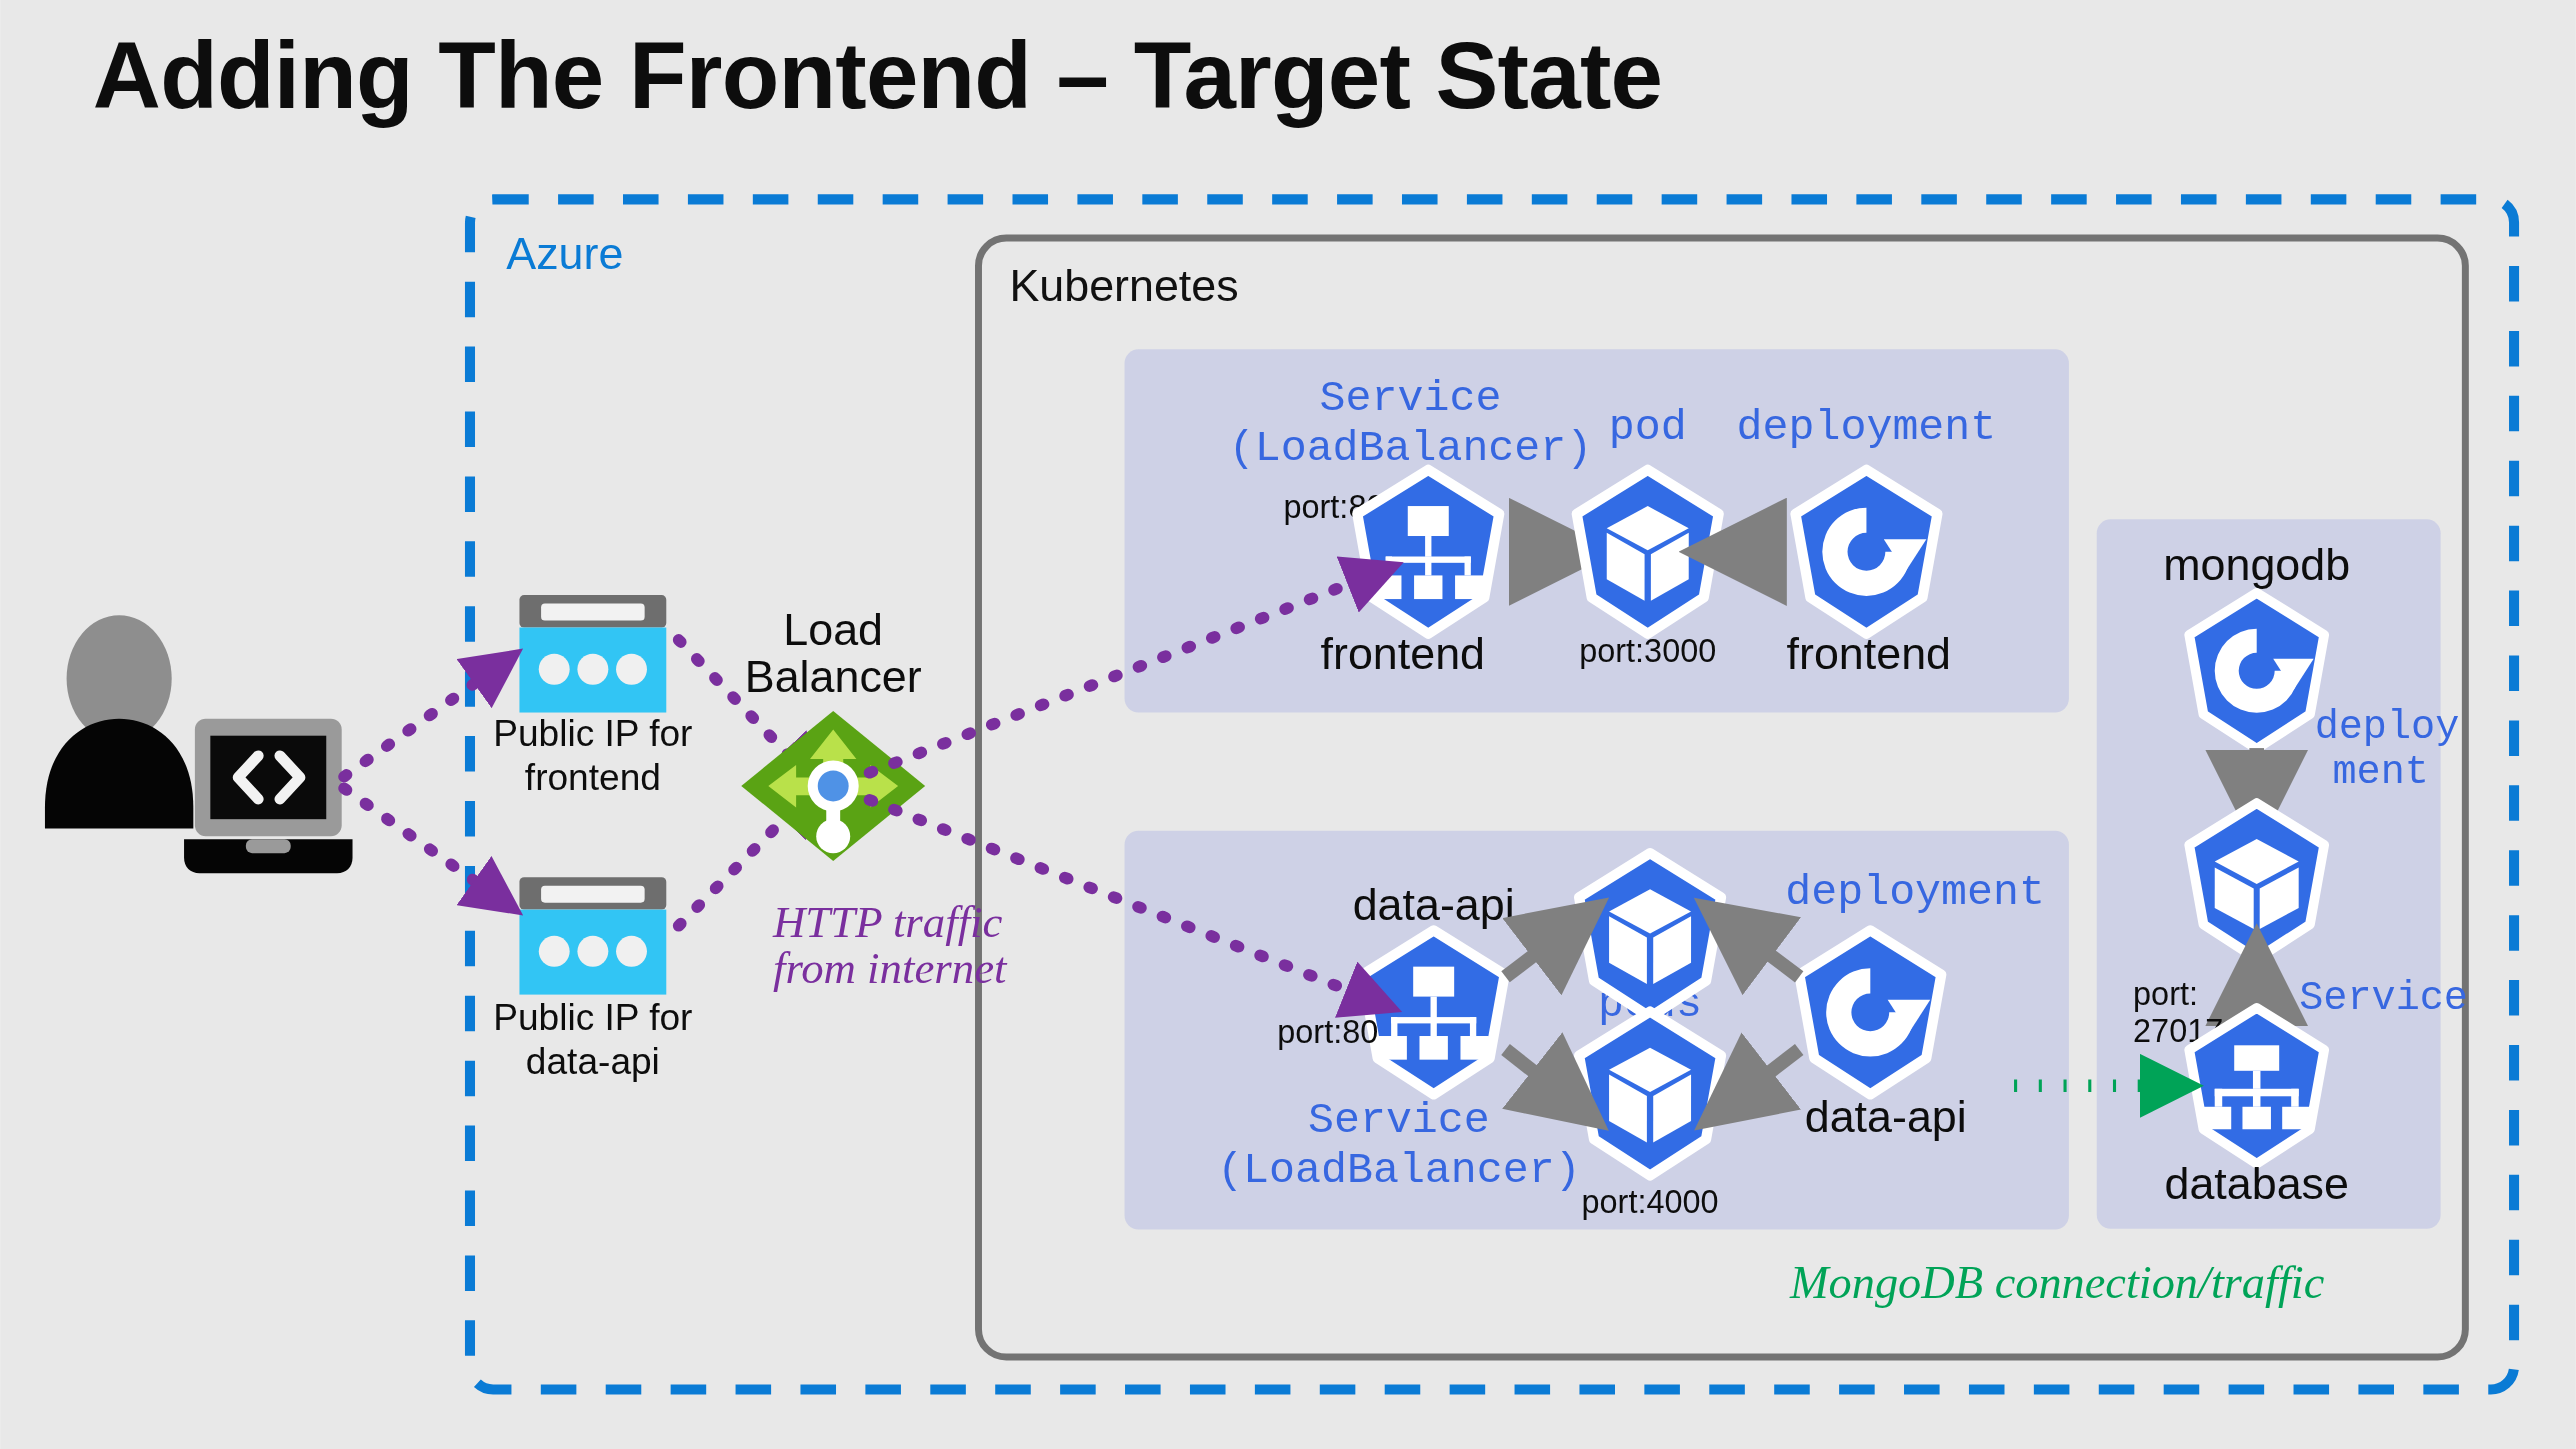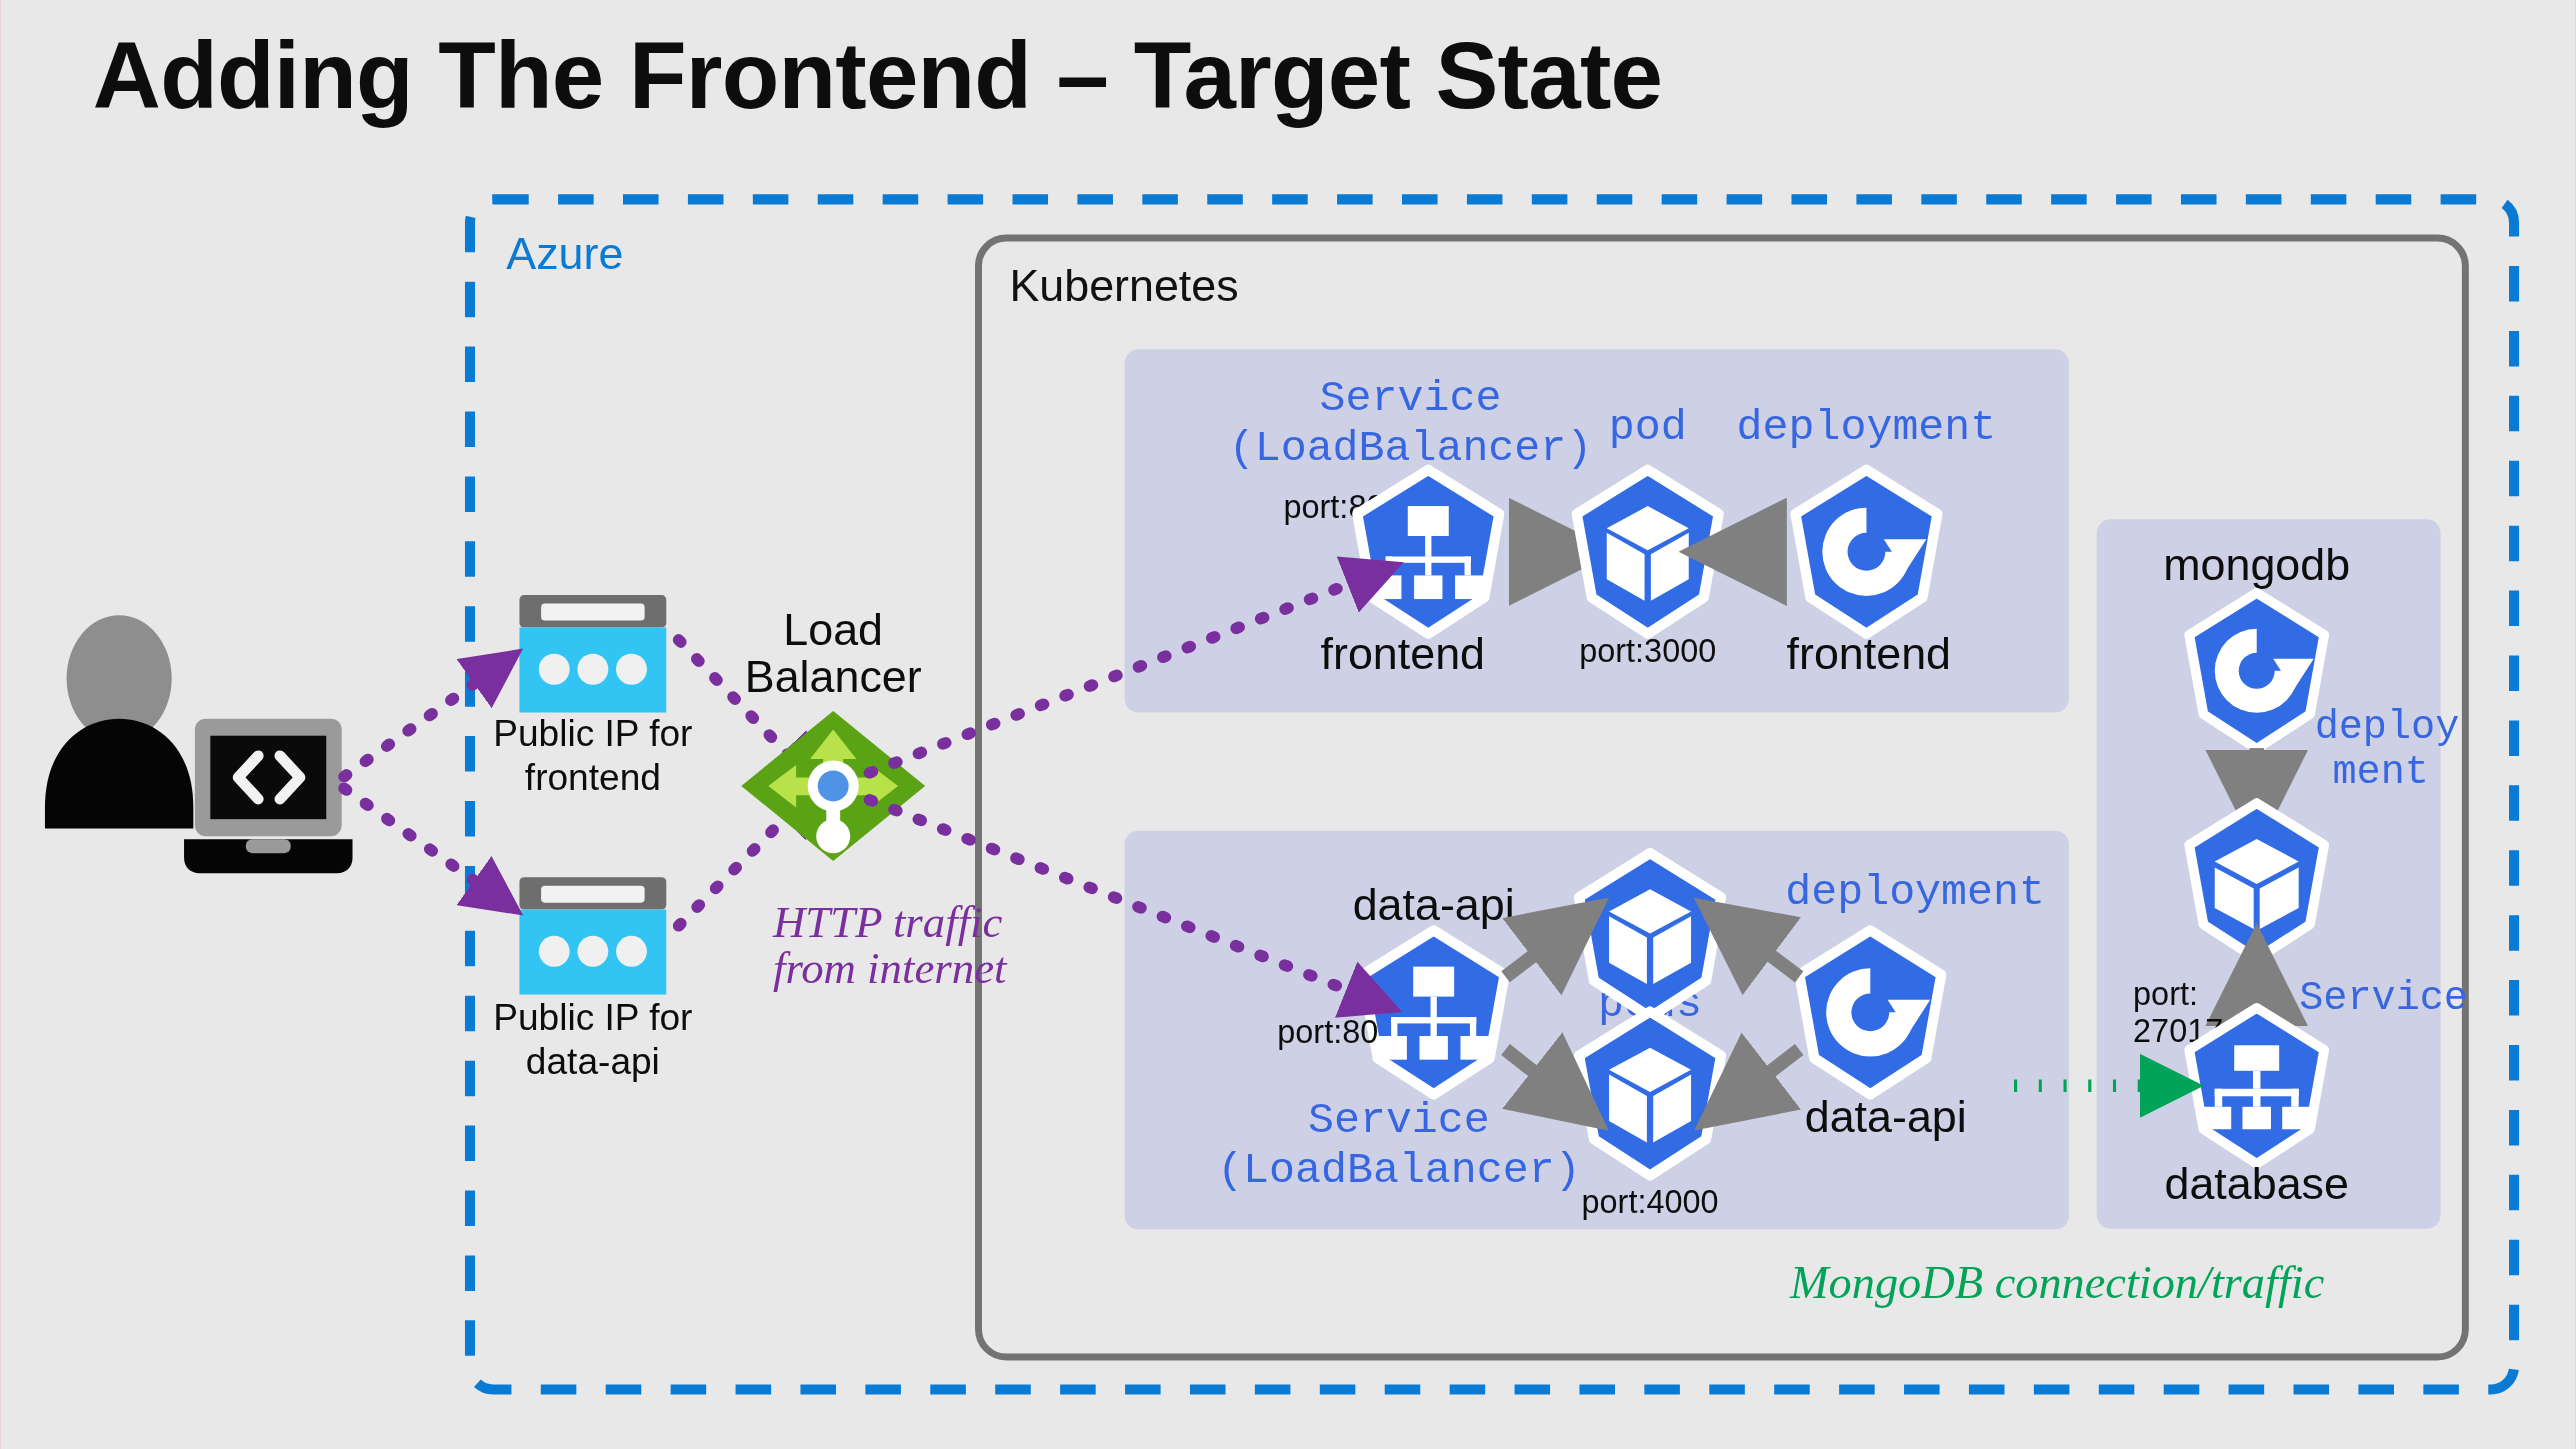--- a/index.html
+++ b/index.html
@@ -10,21 +10,21 @@
   body {
     width: 2576px;
     height: 1449px;
     overflow: hidden;
     font-family: "Liberation Sans", sans-serif;
   }
   #stage {
     position: relative;
     width: 2576px;
     height: 1449px;
-    background: #ec4899;
+    background: #ffffff;
   }
   #diagram {
     position: absolute;
     inset: 0;
     width: 2576px;
     height: 1449px;
   }
   .title-text {
     font-family: "Liberation Sans", sans-serif;
     font-weight: bold;

